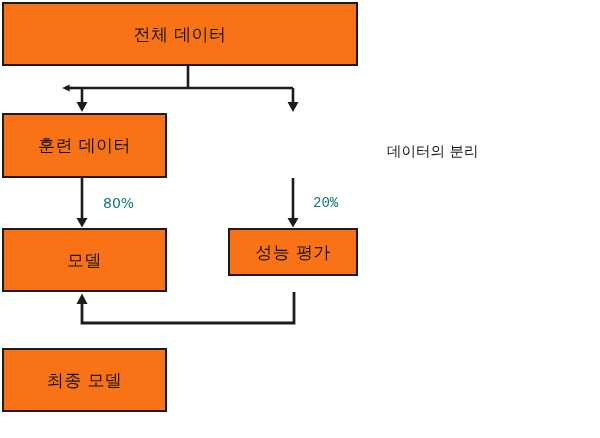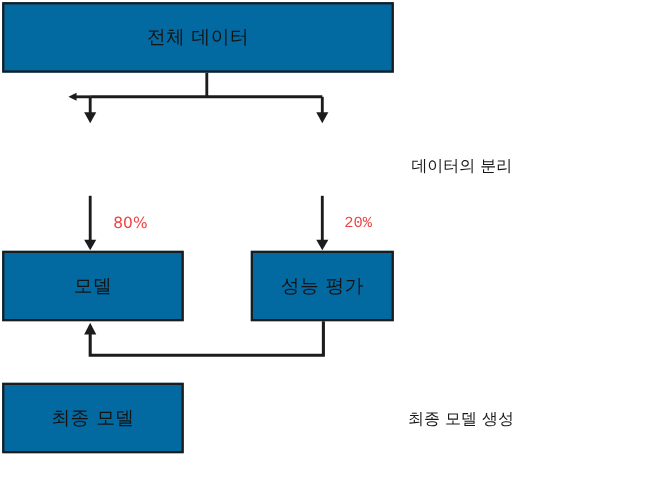--- a/index.html
+++ b/index.html
@@ -25,38 +25,38 @@
   .flow-svg {
     position: absolute;
     left: 0;
     top: 0;
     width: 600px;
     height: 438px;
   }
   .node-box {
     position: absolute;
     box-sizing: border-box;
-    background: #0369a1;
+    background: #f97316;
     border: 2px solid #1c1c1c;
     display: flex;
     align-items: center;
     justify-content: center;
     z-index: 3;
   }
   .node-label {
     font-size: 17px;
     letter-spacing: 0.4px;
     color: #141414;
     white-space: nowrap;
     line-height: 1;
   }
   .edge-label {
     position: absolute;
     font-size: 14px;
-    color: #ef4444;
+    color: #0f766e;
     z-index: 4;
     white-space: nowrap;
     line-height: 1;
   }
   .side-note {
     position: absolute;
     font-size: 14.5px;
     color: #171717;
     line-height: 20px;
     white-space: pre-line;
@@ -98,36 +98,38 @@
     <g>
       <path d="M294,292 L294,323 L82,323 L82,303" stroke="#1c1c1c" stroke-width="2.8" fill="none"></path>
       <path d="M76.5,304 L87.5,304 L82,293.5 Z" fill="#1c1c1c"></path>
     </g>
   </svg>
 
   <div class="node-box" style="left:2px; top:2px; width:356px; height:64px;">
     <span class="node-label">전체 데이터</span>
   </div>
 
+  <div class="node-box" style="left:2px; top:113px; width:165px; height:65px;">
+    <span class="node-label">훈련 데이터</span>
+  </div>
 
 
   <div class="node-box" style="left:2px; top:228px; width:165px; height:64px;">
     <span class="node-label">모델</span>
   </div>
 
-  <div class="node-box" style="left:228px; top:228px; width:130px; height:64px;">
+  <div class="node-box" style="left:228px; top:228px; width:130px; height:48px;">
     <span class="node-label">성능 평가</span>
   </div>
 
   <div class="node-box" style="left:2px; top:348px; width:165px; height:64px;">
     <span class="node-label">최종 모델</span>
   </div>
 
   <div class="edge-label" style="left:103px; top:196px;">80%</div>
 
   <div class="edge-label" style="left:313px; top:196px;font-family:Liberation Mono, monospace;">20%</div>
 
-  <div class="side-note" style="left:374px; top:141px;">데이터의 분리</div>
+  <div class="side-note" style="left:387px; top:141px;">데이터의 분리</div>
 
 
-  <div class="side-note" style="left:371px; top:371px;">최종 모델 생성</div>
 
 </div>
 
 </body></html>

